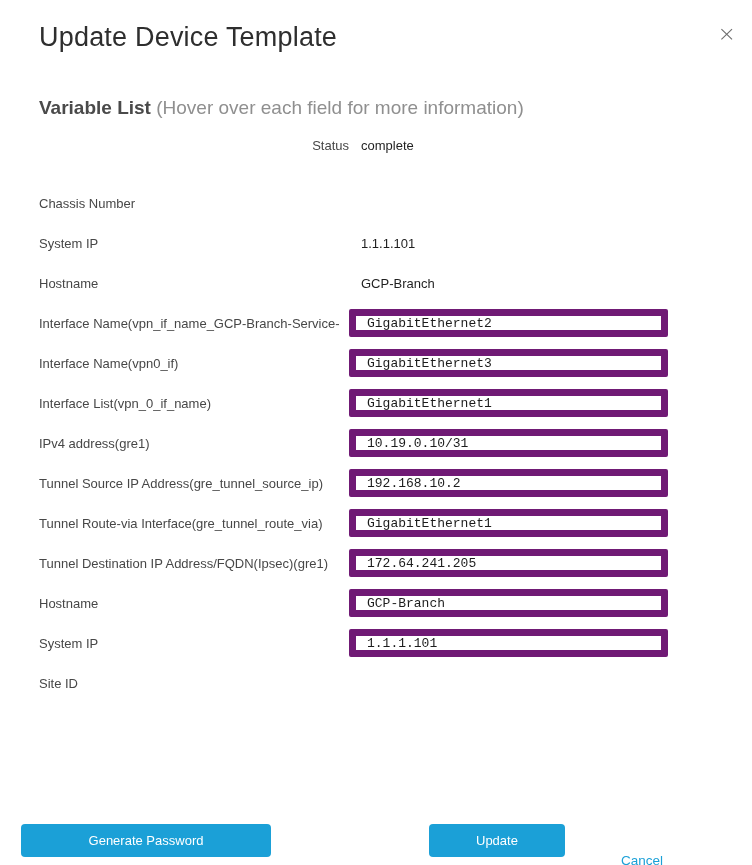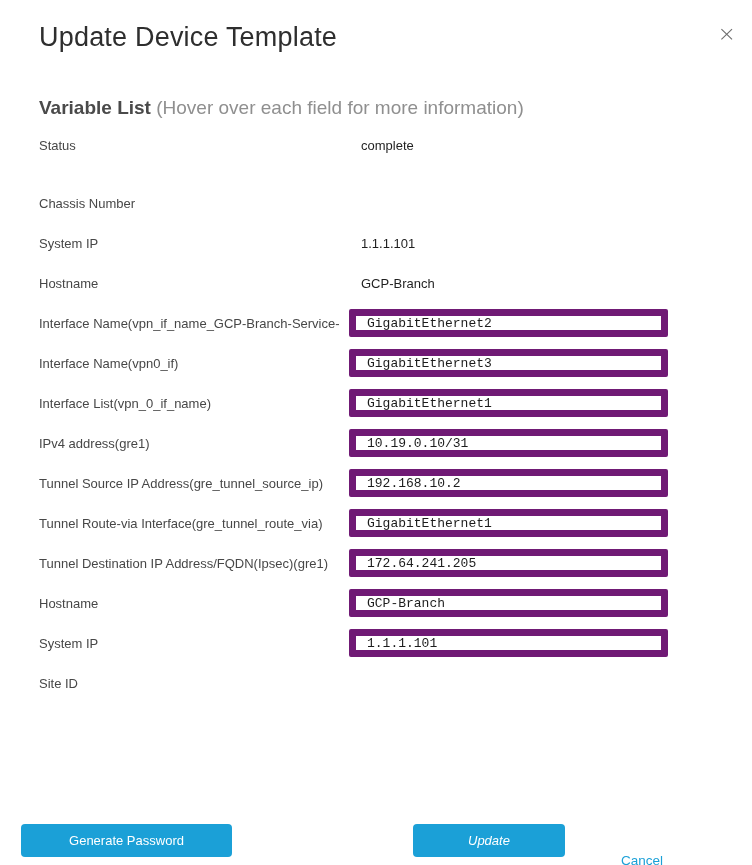--- a/index.html
+++ b/index.html
@@ -31,21 +31,21 @@
   }
   .section-title { font-weight: bold; color: #4a4a4a; }
   .section-hint { color: #8f8f8f; font-weight: 400; }
 
   .rows { margin: 15px 0 0 39px; }
   .row {
     display: flex; align-items: center;
     height: 28px; margin-bottom: 12px;
     width: 629px;
   }
-  .row.gap-after { margin-bottom: 30px; }
+  .row.gap-after { margin-bottom: 30px; text-align: right; }
   .row-label {
     width: 310px; flex: 0 0 310px;
     font-size: 13px; color: #474747;
     white-space: nowrap; overflow: hidden;
   }
   .row-value-static {
     font-size: 13px; color: #1f1f1f;
     padding-left: 12px;
     white-space: nowrap;
   }
@@ -66,22 +66,22 @@
     padding: 0 89px 0 21px;
   }
   .btn {
     height: 33px;
     border: none; border-radius: 4px;
     color: #ffffff; font-size: 13px;
     font-family: "Liberation Sans", sans-serif;
     cursor: pointer;
     display: inline-flex; align-items: center; justify-content: center;
   }
-  .btn-generate { width: 211px; }
-  .btn-update { width: 152px; font-style: italic; }
+  .btn-generate { width: 250px; }
+  .btn-update { width: 136px; }
   .footer-spacer { flex: 1; }
   .link-cancel {
     margin-left: 56px;
     font-size: 13.5px; cursor: pointer;
     background: none; border: none;
     font-family: "Liberation Sans", sans-serif;
     margin-top: 40px;
   }
 </style>
 </head>

